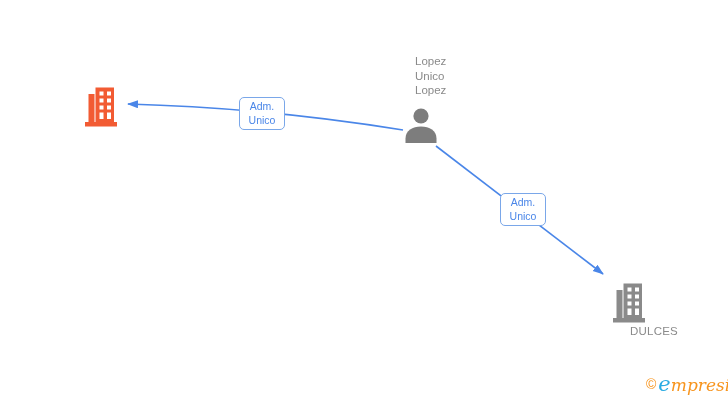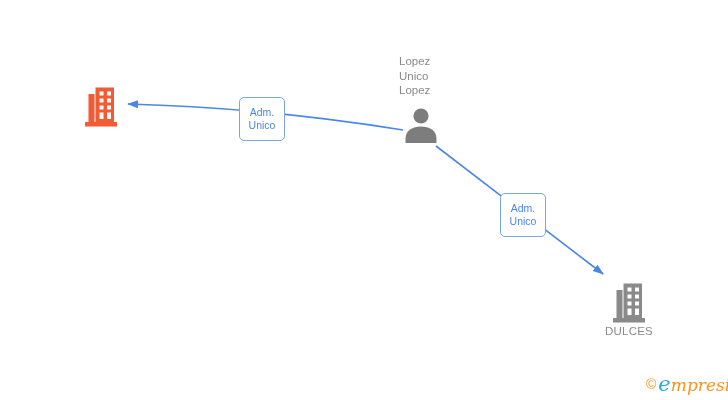--- a/index.html
+++ b/index.html
@@ -40,21 +40,21 @@
   }
   .person-label {
     font-weight: normal;
     text-align: left;
   }
 
   .edge-label {
     position: absolute;
     z-index: 3;
     width: 46px;
-    height: 44px;
+    height: 33px;
     box-sizing: border-box;
     background: #ffffff;
     border: 1px solid #7aa7e9;
     border-radius: 5px;
     color: #4a86e8;
     font-size: 10.5px;
     line-height: 13.5px;
     display: flex;
     flex-direction: column;
     justify-content: center;
@@ -118,21 +118,21 @@
       <rect x="23" y="4.5" width="4" height="4"></rect>
       <rect x="15.5" y="11.5" width="4" height="4"></rect>
       <rect x="23" y="11.5" width="4" height="4"></rect>
       <rect x="15.5" y="18.5" width="4" height="4"></rect>
       <rect x="23" y="18.5" width="4" height="4"></rect>
       <rect x="15.5" y="25.5" width="4" height="6.5"></rect>
       <rect x="23" y="25.5" width="4" height="6.5"></rect>
     </g>
   </svg>
 
-  <div class="node-label person-label node-hit" style="left:399px; top:54px;">
+  <div class="node-label person-label node-hit" style="left:415px; top:54px;">
     <div>Lopez</div>
     <div>Unico</div>
     <div>Lopez</div>
   </div>
   <svg class="node-icon node-hit" style="left:404px; top:108px;" width="34" height="35" viewBox="0 0 34 35">
     <g fill="#7d7d7d">
       <circle cx="17" cy="8" r="7.6"></circle>
       <path d="M1.5,35 v-4.5 c0,-7.8 7,-12 15.5,-12 s15.5,4.2 15.5,12 V35 z"></path>
     </g>
   </svg>
@@ -147,21 +147,21 @@
       <rect x="15.5" y="4.5" width="4" height="4"></rect>
       <rect x="23" y="4.5" width="4" height="4"></rect>
       <rect x="15.5" y="11.5" width="4" height="4"></rect>
       <rect x="23" y="11.5" width="4" height="4"></rect>
       <rect x="15.5" y="18.5" width="4" height="4"></rect>
       <rect x="23" y="18.5" width="4" height="4"></rect>
       <rect x="15.5" y="25.5" width="4" height="6.5"></rect>
       <rect x="23" y="25.5" width="4" height="6.5"></rect>
     </g>
   </svg>
-  <div class="node-label company-label node-hit" style="left:587px; top:324px; width:84px; font-weight:normal;">
+  <div class="node-label company-label node-hit" style="left:612px; top:324px; width:84px; font-weight:normal;">
     <div>DULCES</div>
   </div>
 
   <div class="edge-label" style="left:239px; top:97px;">
     <div>Adm.</div>
     <div>Unico</div>
   </div>
 
   <div class="edge-label" style="left:500px; top:193px;">
     <div>Adm.</div>

